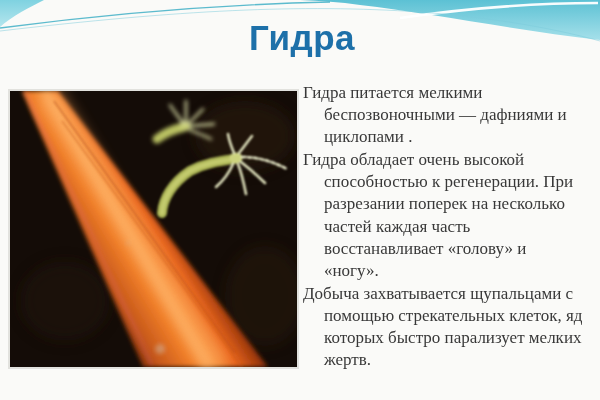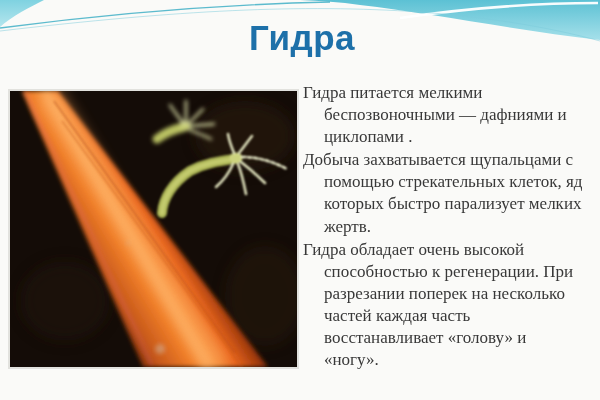--- a/index.html
+++ b/index.html
@@ -151,15 +151,15 @@
       </g>
     </g>
 
     <circle cx="150" cy="258" r="5" fill="#cfd8d8" opacity="0.35" filter="url(#b2)"></circle>
     <circle cx="118" cy="152" r="2.5" fill="#b9c0be" opacity="0.15" filter="url(#b2)"></circle>
   </svg>
 </div>
 
 <div class="text-column">
   <p>Гидра питается мелкими беспозвоночными — дафниями и циклопами .</p>
+  <p>Гидра обладает очень высокой способностью к регенерации. При разрезании поперек на несколько частей каждая часть восстанавливает «голову» и «ногу».</p>
   <p>Добыча захватывается щупальцами с помощью стрекательных клеток, яд которых быстро парализует мелких жертв.</p>
-  <p>Гидра обладает очень высокой способностью к регенерации. При разрезании поперек на несколько частей каждая часть восстанавливает «голову» и «ногу».</p>
 </div>
 
 </body></html>

